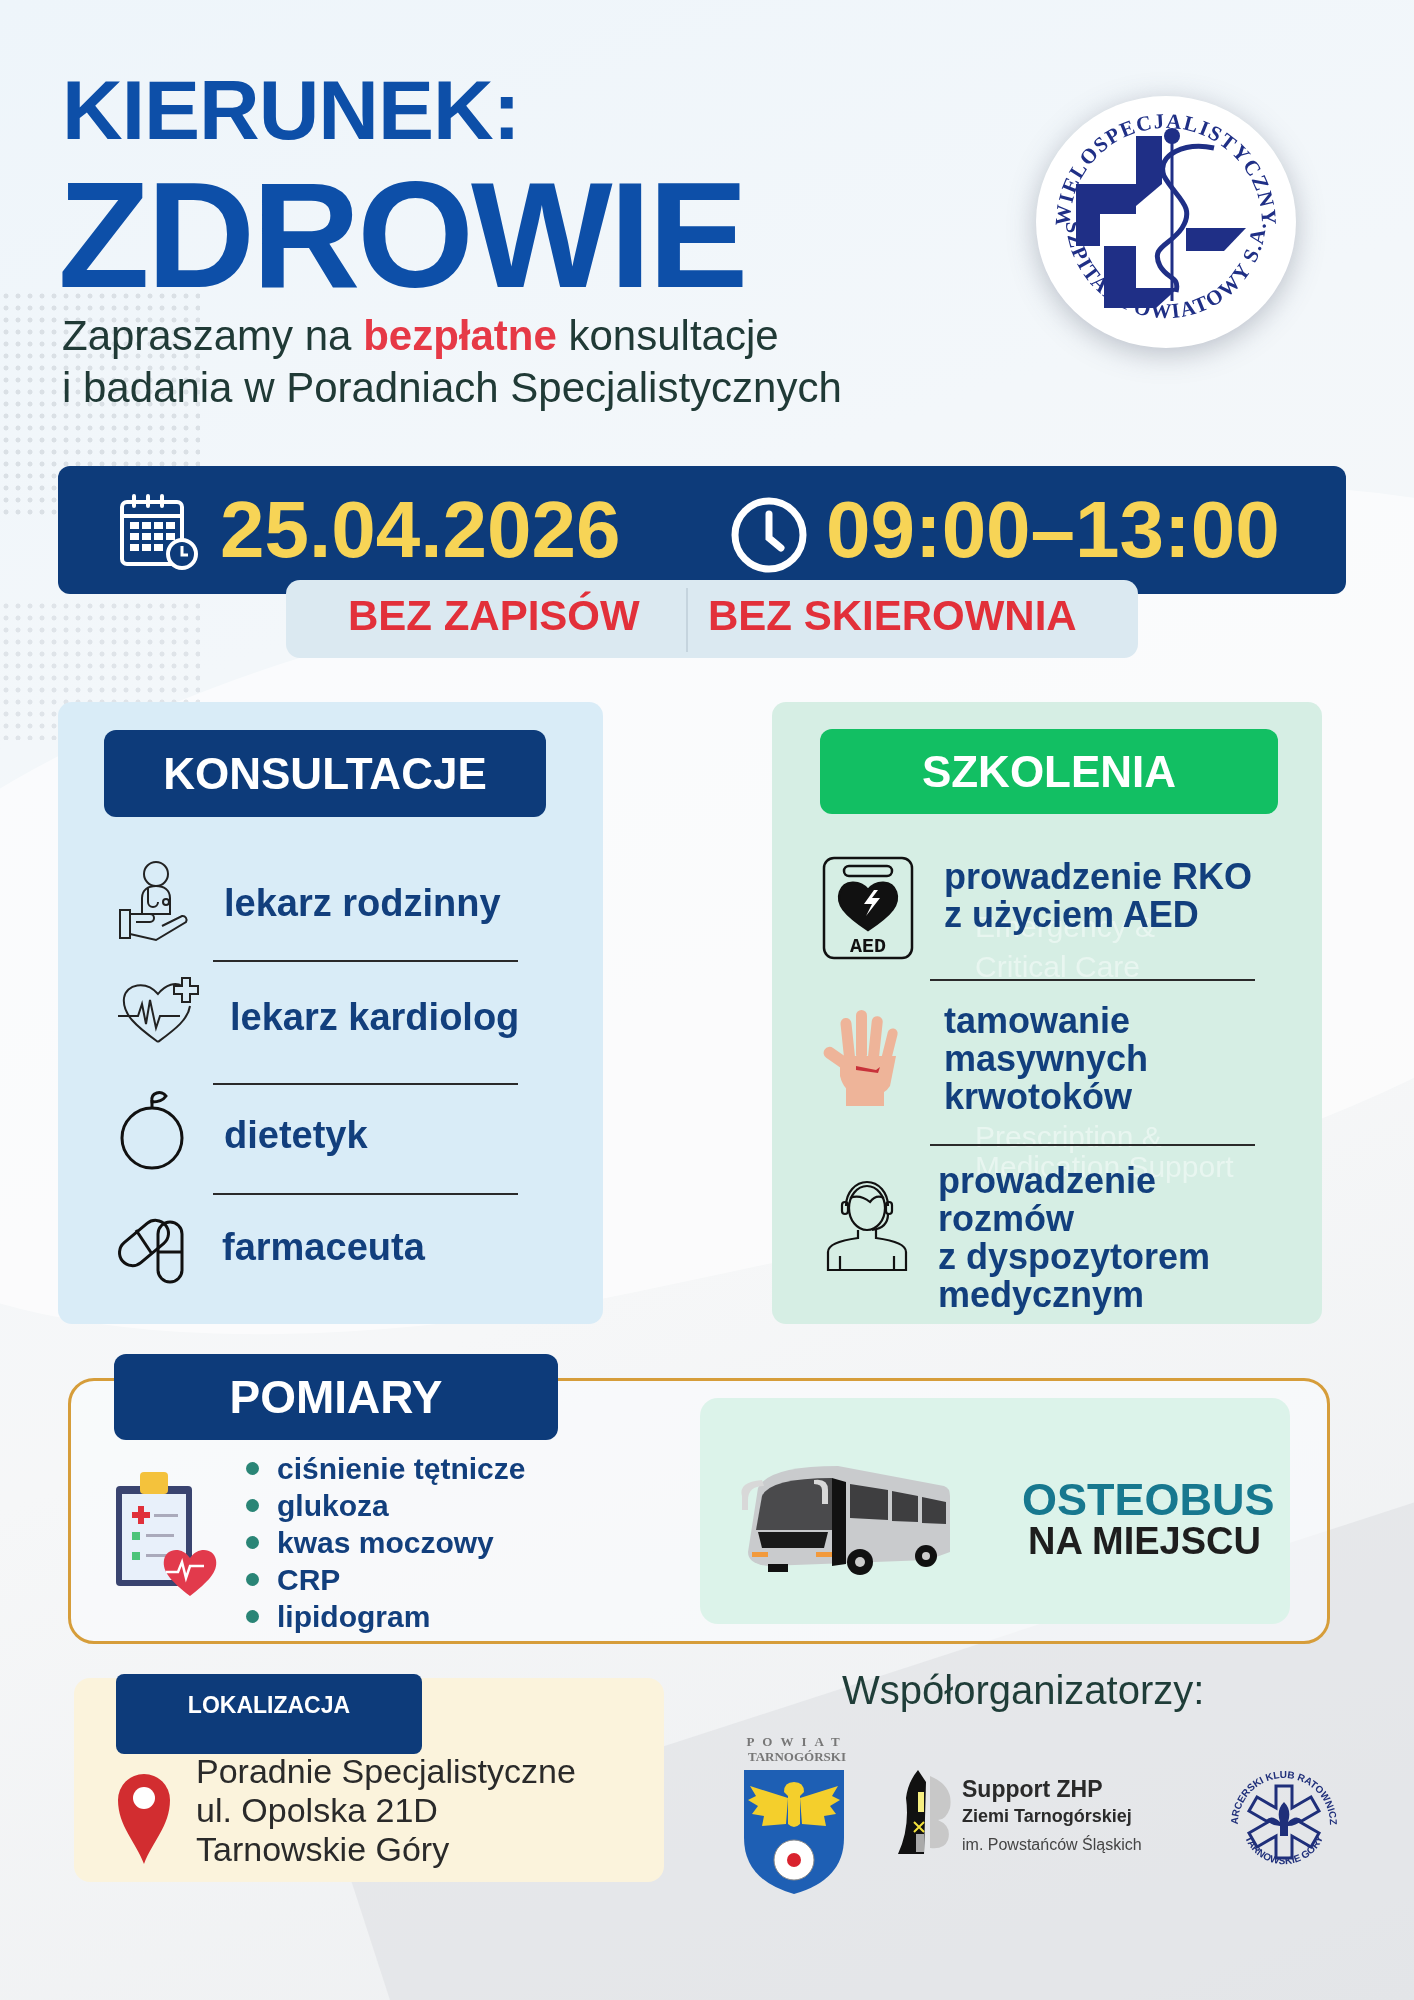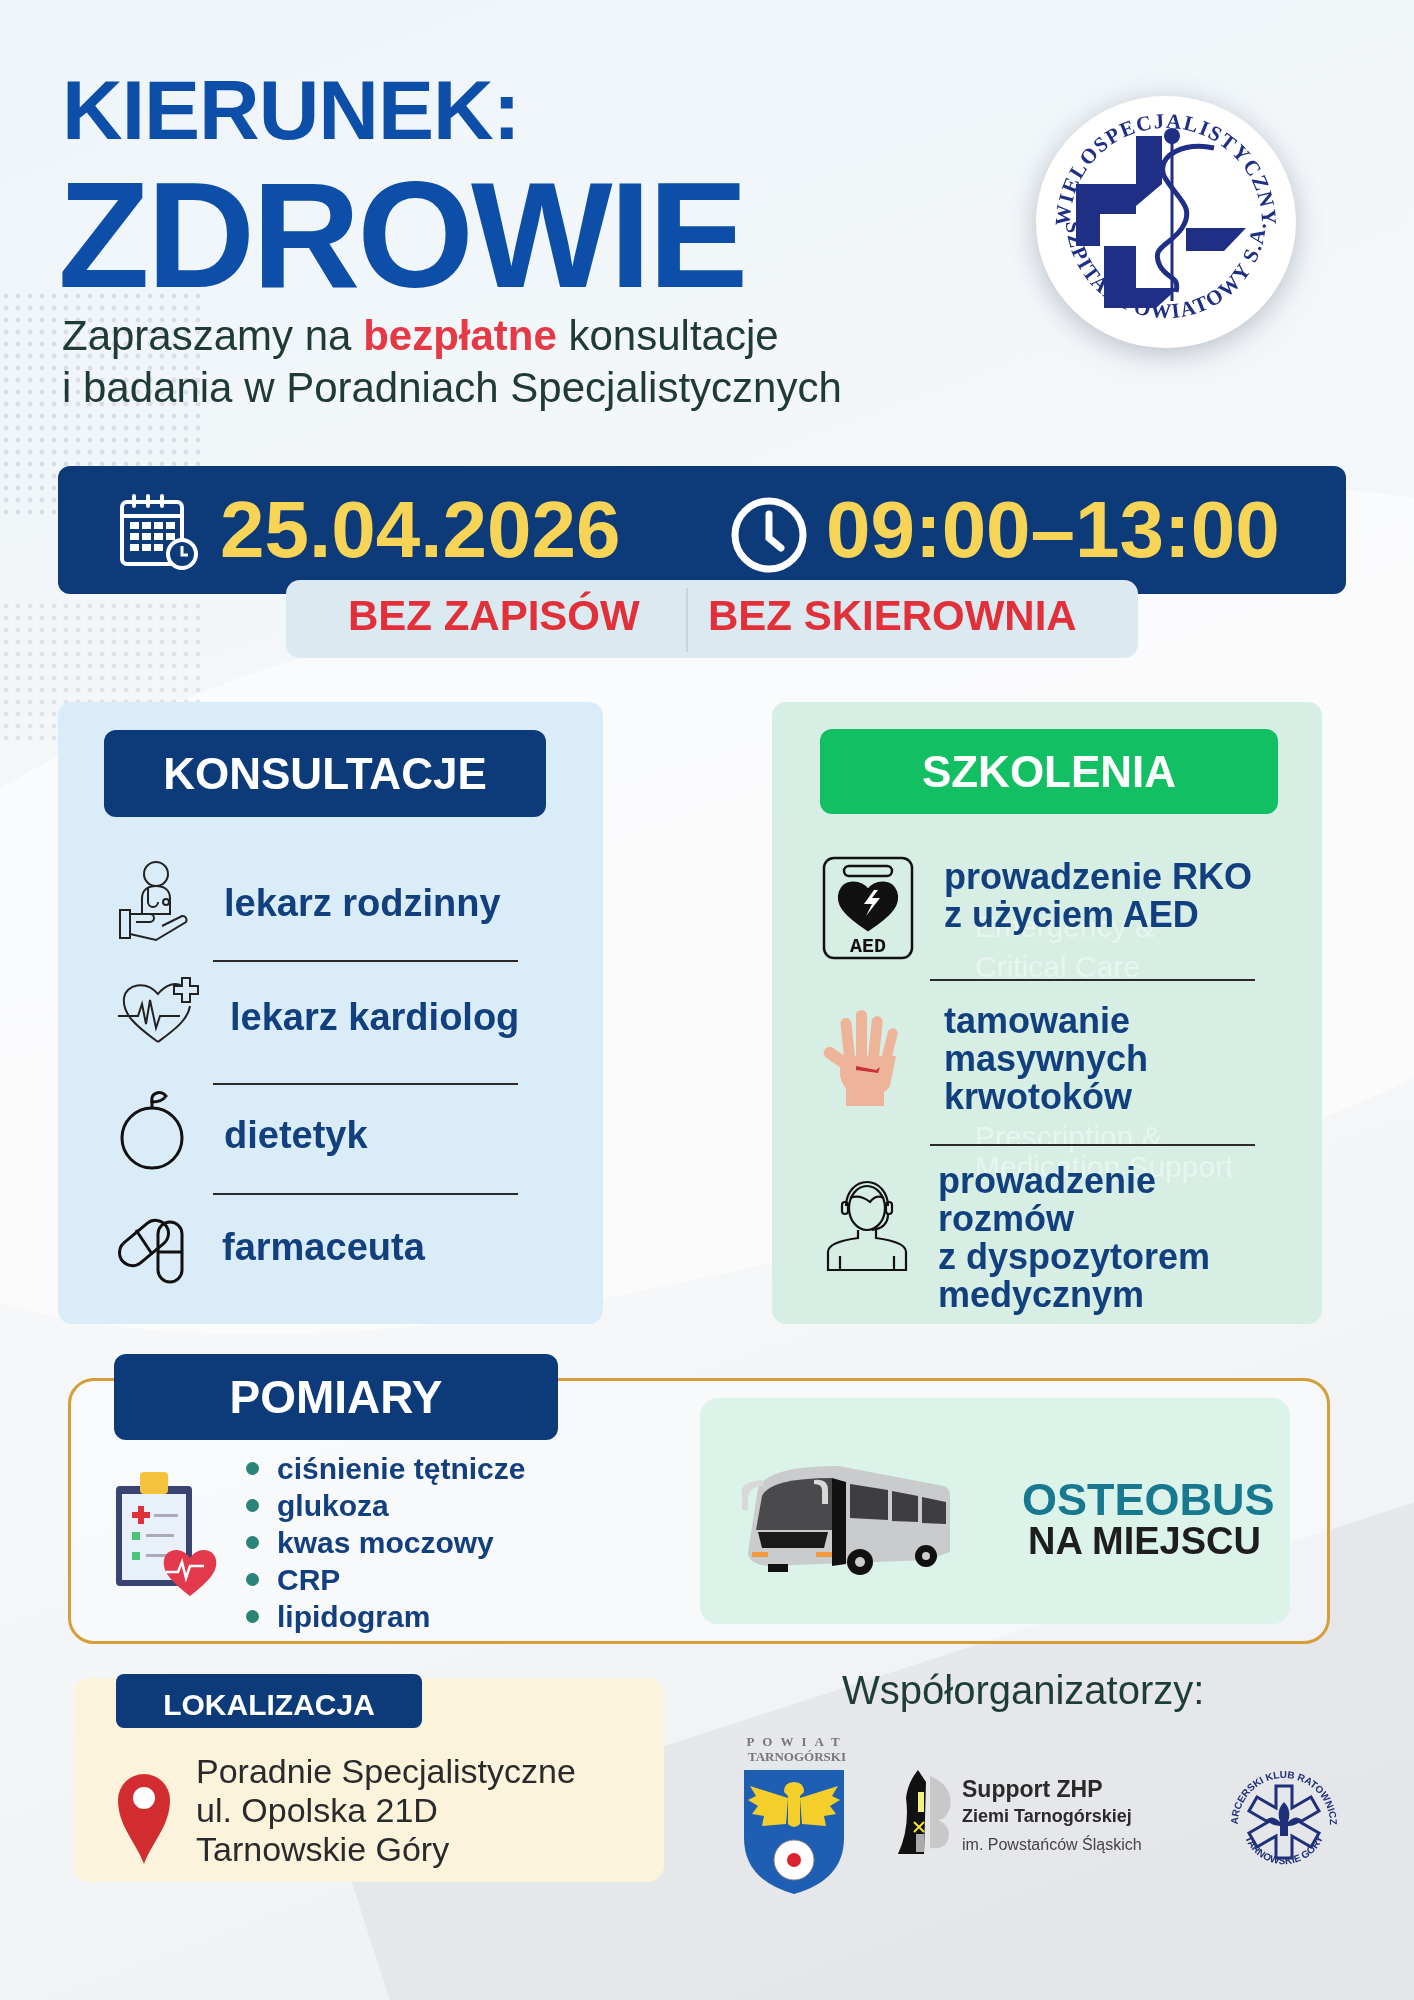--- a/index.html
+++ b/index.html
@@ -56,21 +56,21 @@
   .pom-list { left:246px; top:1450px; }
   .pom-list li { list-style:none; font-size:30px; font-weight:700; color:#123f7d; line-height:37px; display:flex; align-items:center; }
   .pom-list li .dot { width:13px; height:13px; border-radius:50%; background:#2a8576; margin-right:18px; }
 
   .osteo { left:700px; top:1398px; width:590px; height:226px; background:#dcf3ea; border-radius:18px; }
   .osteo-t1 { left:1022px; top:1474px; font-size:45px; font-weight:700; color:#17788f; }
   .osteo-t2 { left:1008px; top:1520px; font-size:38px; font-weight:700; color:#1e1e1e;margin-left:20px; }
 
   
   .loc-box { left:74px; top:1678px; width:590px; height:204px; background:#fbf3dc; border-radius:16px; }
-  .hdr-loc { left:116px; top:1674px; width:306px; height:54px; background:#0d3b7a; line-height:62px; font-size:30px; border-radius:8px; }
+  .hdr-loc { left:116px; top:1674px; width:306px; height:80px; background:#0d3b7a; line-height:62px; font-size:23px; border-radius:8px; }
   .loc-text { left:196px; top:1752px; font-size:34px; color:#2a2a2a; line-height:39px; }
   .pin-icon { left:116px; top:1766px; width:56px; height:100px; }
 
   
   .coorg-title { left:842px; top:1668px; font-size:40px; color:#1f3d38; }
   .powiat-label { left:742px; top:1734px; width:110px; text-align:center; font-family:"Liberation Serif", serif; color:#777; line-height:15px;font-weight:bold; }
   .powiat-label .l1 { font-size:13px; letter-spacing:8px; }
   .powiat-label .l2 { font-size:13px; }
   .shield { left:742px; top:1768px; width:104px; height:128px; }
   .zhp-icon { left:896px; top:1768px; width:62px; height:88px; }

